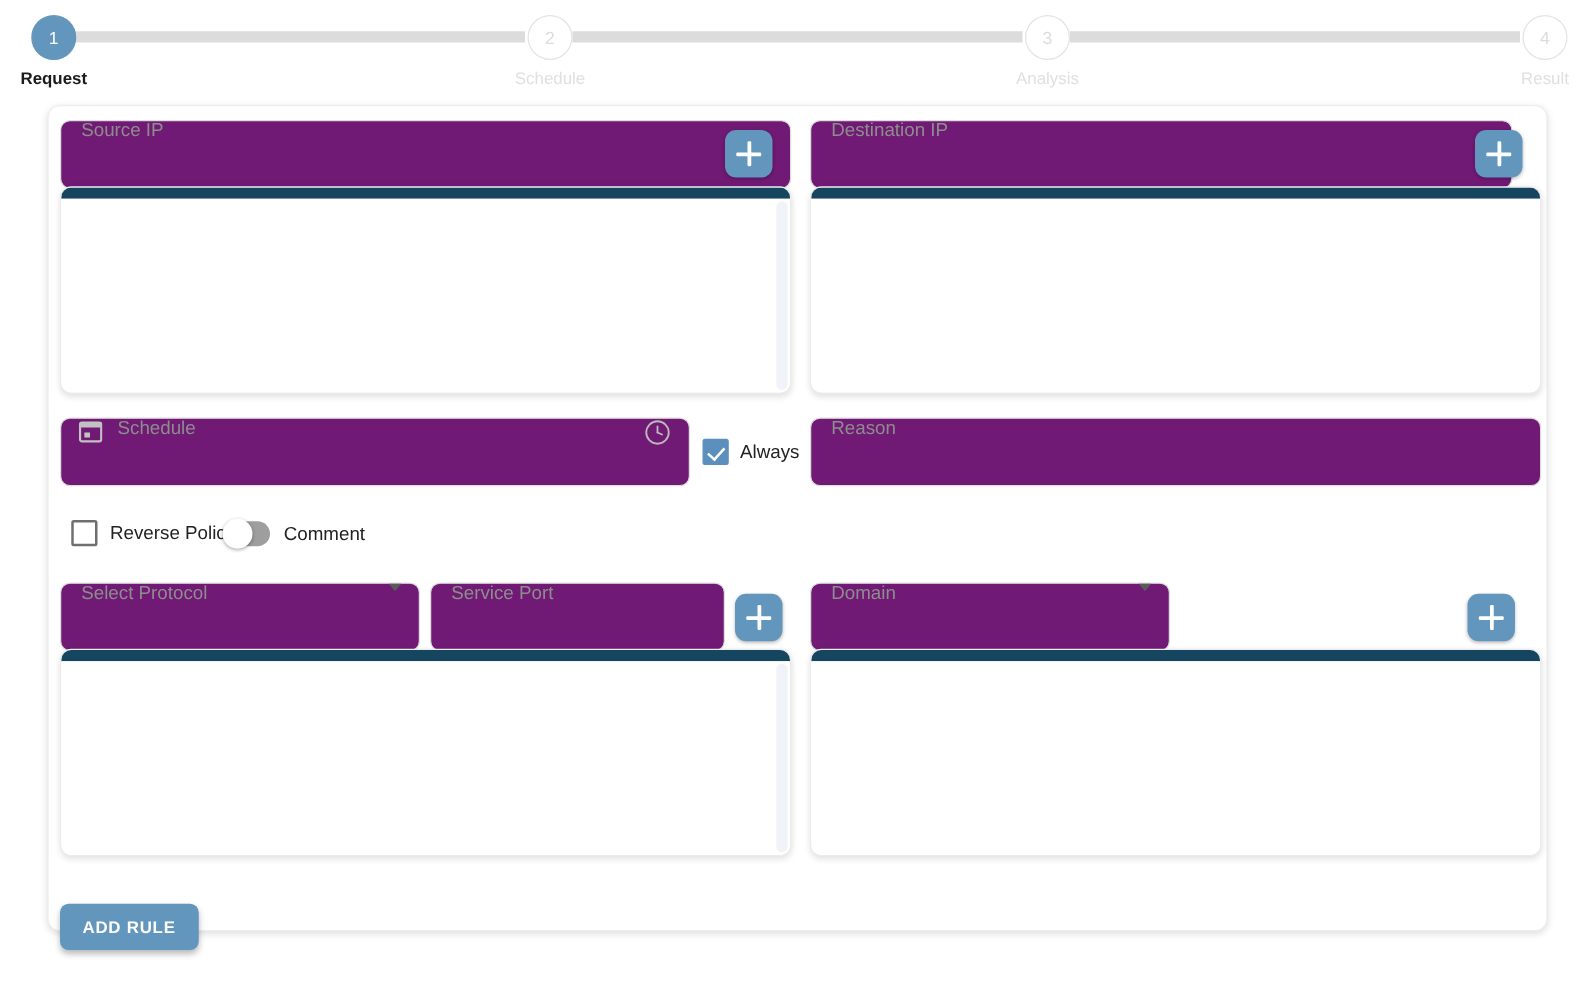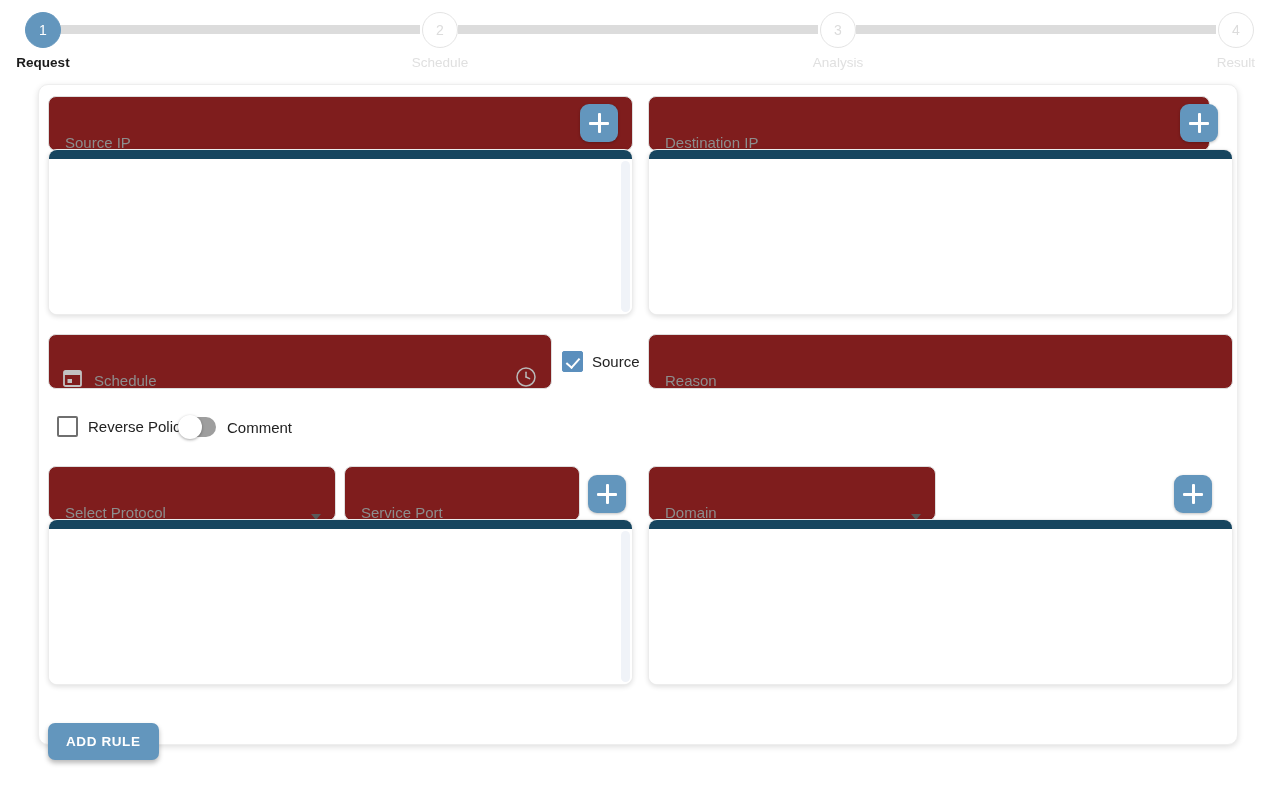--- a/index.html
+++ b/index.html
@@ -82,25 +82,25 @@
     border: 1px solid #eeeeee;
     border-radius: 10px;
     box-shadow: 0 2px 6px rgba(0,0,0,0.13);
     box-sizing: border-box;
   }
 
   
   .field {
     position: absolute;
     box-sizing: border-box;
-    background: #7f1d1d;
+    background: #701a75;
     border: 1px solid #dedede;
     border-radius: 8px;
     display: flex;
-    align-items: flex-end;
+    align-items: flex-start;
   }
   .field.disabled { border-color: #ececec; }
   .field-text {
     font-size: 15px;
     color: #8d8d8d;
     line-height: 1;
     white-space: nowrap;
     overflow: hidden;
   }
   .field-text.muted { color: #b6b6b6; }
@@ -314,21 +314,21 @@
       <svg width="22" height="22" viewBox="0 0 22 22" aria-hidden="true">
         <circle cx="11" cy="11" r="9" fill="none" stroke="#b9b9b9" stroke-width="1.5"></circle>
         <line x1="11" y1="11" x2="11" y2="6.2" stroke="#b9b9b9" stroke-width="1.5" stroke-linecap="round"></line>
         <line x1="11" y1="11" x2="14.6" y2="12.6" stroke="#b9b9b9" stroke-width="1.5" stroke-linecap="round"></line>
       </svg>
     </span>
   </div>
 
   <div style="position:absolute; left:523px; top:266px; display:flex; align-items:center; gap:9px;">
     <span class="checkbox checked"></span>
-    <span class="inline-label">Source</span>
+    <span class="inline-label">Always</span>
   </div>
 
   <div class="field" style="left:609px; top:249px; width:585px; height:55px; padding:0 16px;">
     <span class="field-text">Reason</span>
   </div>
 
   <div style="position:absolute; left:18px; top:331px; display:flex; align-items:center; gap:10px;">
     <span class="checkbox unchecked"></span>
     <span class="inline-label">Reverse Policy</span>
   </div>

